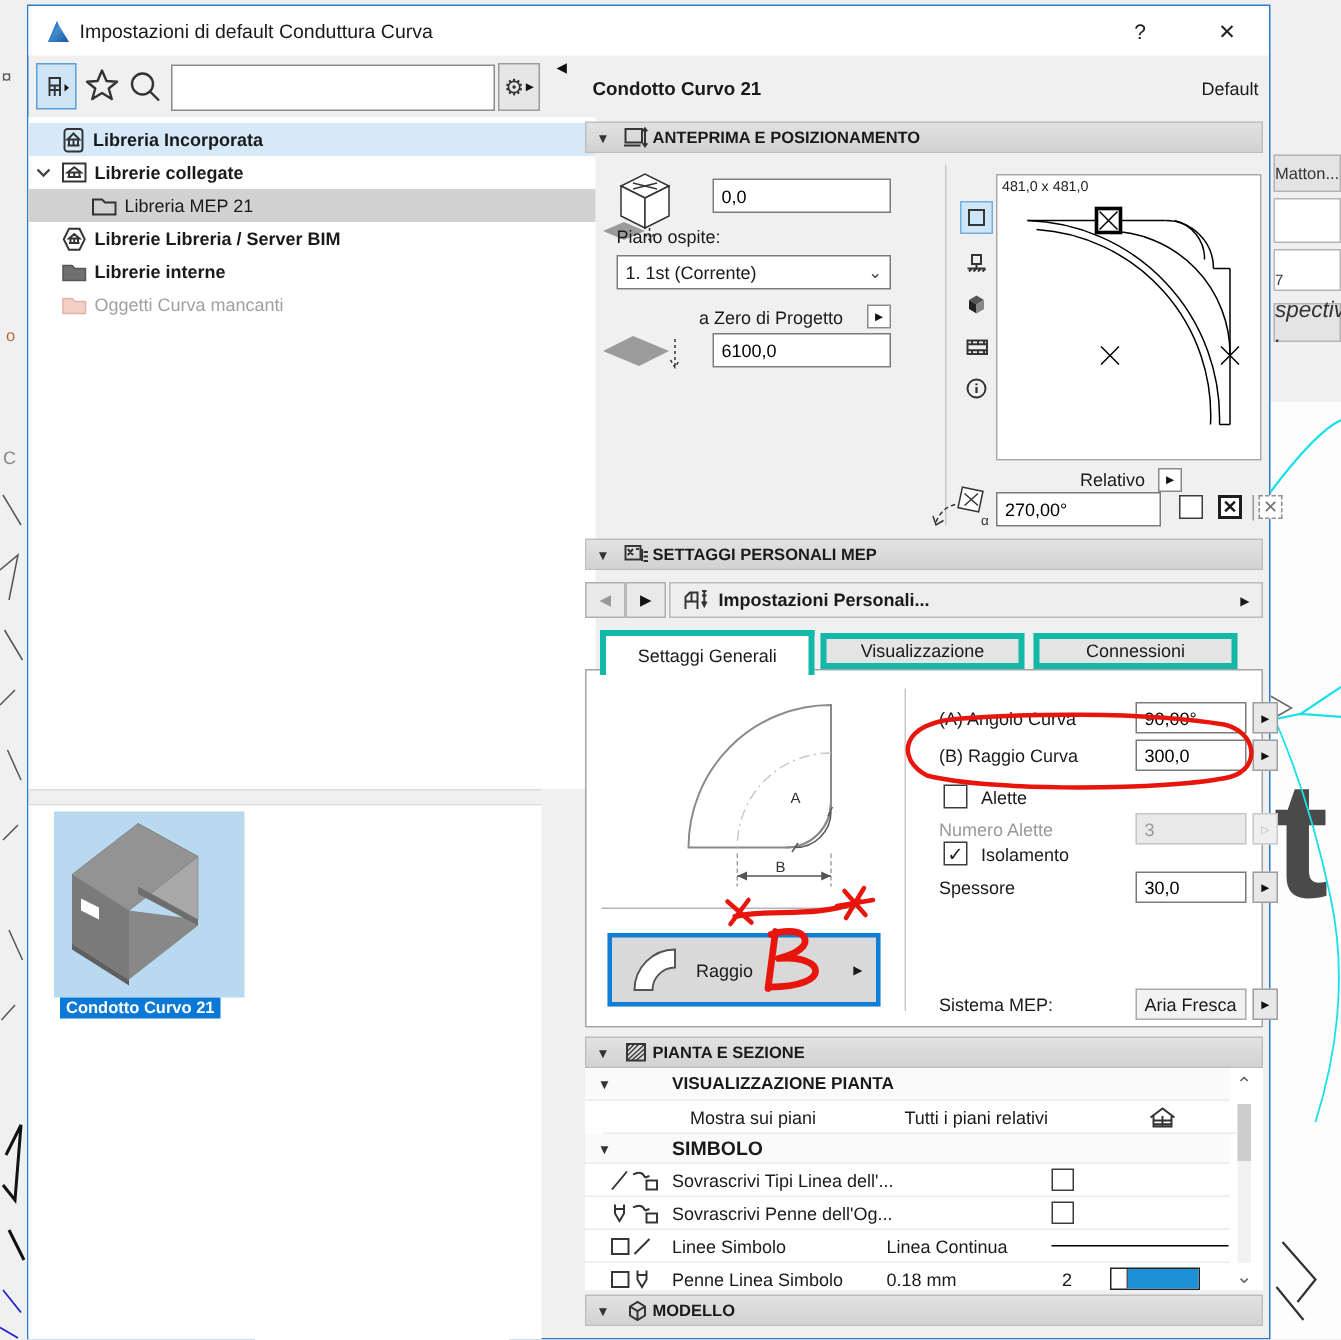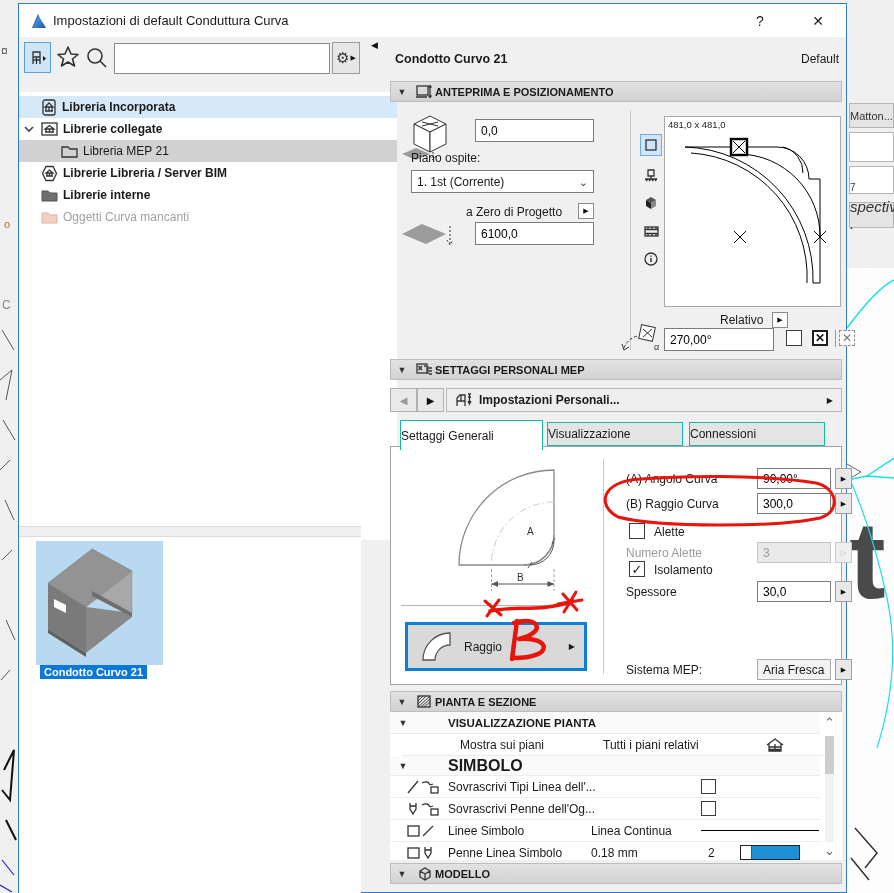--- a/index.html
+++ b/index.html
@@ -64,22 +64,22 @@
   .icon-strip-btn.sel { background:#cfe6f8; border:1px solid #74aede; }
 
   .preview-box { background:#fff; border:1px solid #a9a9a9; }
   .size-label { position:absolute; left:3px; top:2px; font-size:9.5px; color:#222; }
 
   .cbx { width:16px; height:16px; border:1.5px solid #3c3c3c; background:#fff;
     display:flex; align-items:center; justify-content:center; font-size:12px; }
   .cbx.bold-border { border:2px solid #1d1d1d; font-weight:bold; }
   .cbx.dashed { border:1px dashed #8f8f8f; color:#777; }
 
-  .tab { position:absolute; display:flex; align-items:center; 
-    font-size:12px; border:1px solid #14b8a6; background:#e4e4e4; }
+  .tab { position:absolute; display:flex; align-items:center; justify-content:center;
+    font-size:12px; border:4px solid #14b8a6; background:#e4e4e4; }
   .tab.active { background:#fff; border-bottom:none; z-index:3; }
   .tab-panel { background:#fff; border:1px solid #a3a3a3; }
 
   .nav-btn { width:27px; height:24px; border:1px solid #b0b0b0; background:#e9e9e9;
     display:flex; align-items:center; justify-content:center; font-size:10px; }
 
   .raggio-dd { border:3px solid #0f7fd6; background:#d9d9d9; display:flex;
     align-items:center; }
 
   .list-row { position:absolute; left:389px; width:430px; display:flex; align-items:center;
@@ -166,21 +166,21 @@
       <path d="M15 15 L21 21" stroke="#333" stroke-width="1.6"></path>
     </svg>
   </div>
   <input class="abs search-input" style="left: 95px; top: 39px; width: 216px;" value="">
   <div class="abs toolbar-btn" style="left:313px;top:38px;width:28px;height:32px;">
     <span style="font-size:15px;color:#333;">⚙</span>
     <span style="font-size:7px;color:#111;margin-left:1px;">▶</span>
   </div>
   <div class="abs" style="left:352px;top:36px;font-size:9px;color:#111;">◀</div>
 
-  <div class="abs tree" style="left:0;top:88px;width:378px;height:448px;">
+  <div class="abs tree" style="left:0;top:74px;width:378px;height:448px;">
     <div class="tree-row row-sel-blue" style="top:4px;">
       <svg style="margin-left:22px;" width="16" height="17" viewBox="0 0 16 17">
         <rect x="2" y="1" width="12" height="15" rx="2" class="ink"></rect>
         <path class="ink" d="M4 12 H12 M5 12 V8 M8 12 V8 M11 12 V8 M4 8 H12 L8 4 Z"></path>
       </svg>
       <span class="tree-label" style="margin-left:5px;">Libreria Incorporata</span>
     </div>
     <div class="tree-row" style="top:26px;">
       <svg style="margin-left:4px;" width="12" height="12" viewBox="0 0 12 12">
           <path d="M2 4 L6 8 L10 4" stroke="#444" stroke-width="1.6" fill="none"></path>
@@ -441,21 +441,21 @@
     </div>
     <div class="list-row" style="left:0;top:22px;height:22px;margin-left:12px;">
       <span style="margin-left:58px;">Mostra sui piani</span>
       <span style="position:absolute;left:201px;">Tutti i piani relativi</span>
       <svg class="abs" style="left:363px;top:3px;" width="20" height="16" viewBox="0 0 20 16">
         <path class="ink" d="M2 8 L10 2 L18 8 M4 7 V14 H16 V7 M4 10 H16 M4 12.5 H16 M10 7 V14"></path>
       </svg>
     </div>
     <div class="list-row group" style="left:0;top:44px;height:20px;">
       <span class="section-arrow" style="width:26px;">▼</span>
-      <span style="margin-left:32px;font-size:16px;">SIMBOLO</span>
+      <span style="margin-left:32px;font-size:13px;">SIMBOLO</span>
     </div>
     <div class="list-row" style="left:0;top:86px;height:22px;">
       <svg style="margin-left:16px;" width="34" height="16" viewBox="0 0 34 16">
         <path class="ink" d="M4 2 V8 L7 13 L10 8 V2 M4 5 H10 M16 4 Q 22 1 24 6 M24 6 L22 3 M24 6 L27 5"></path>
         <rect x="25" y="8" width="7" height="6" class="ink"></rect>
       </svg>
       <span style="margin-left:8px;">Sovrascrivi Penne dell'Og...</span>
       <div class="plan-cbx" style="position:absolute;left:311px;"></div>
     </div>
     <div class="list-row" style="left:0;top:64px;height:22px;">

